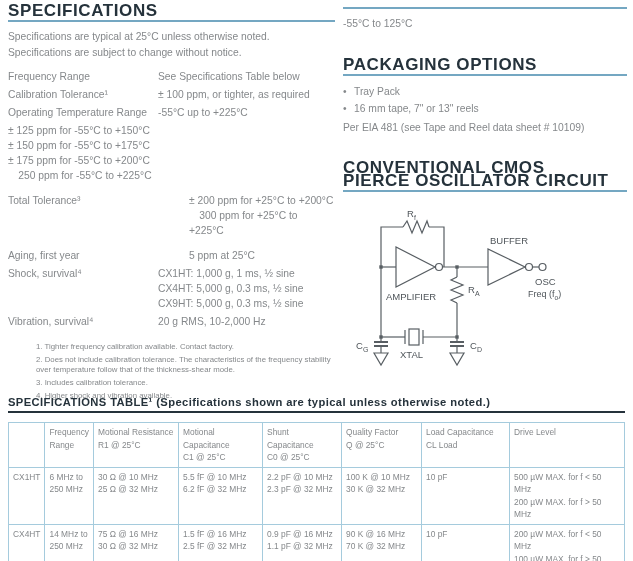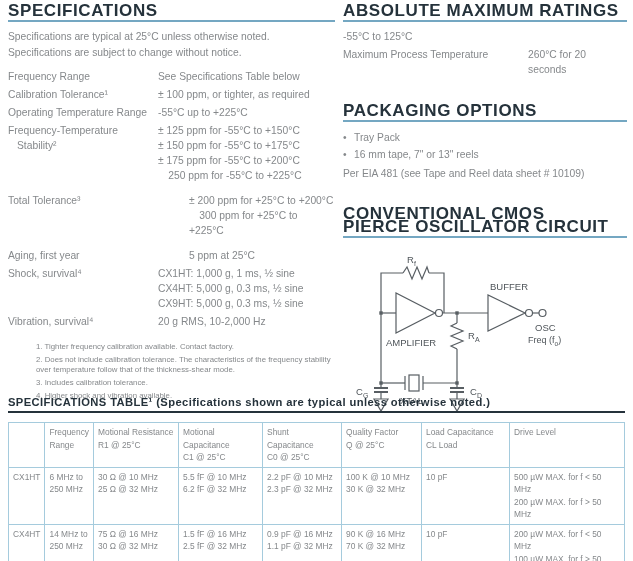--- a/index.html
+++ b/index.html
@@ -83,24 +83,20 @@
     <div class="spec-label">Calibration Tolerance¹</div>
     <div class="spec-values">± 100 ppm, or tighter, as required</div>
   </div>
 
   <div class="spec-row">
     <div class="spec-label">Operating Temperature Range</div>
     <div class="spec-values">-55°C up to +225°C</div>
   </div>
 
   <div class="spec-row">
-    <div class="spec-label">
-      <div>Frequency-Temperature</div>
-      <div class="l2">Stability²</div>
-    </div>
     <div class="spec-values">
       <div>± 125 ppm for -55°C to +150°C</div>
       <div>± 150 ppm for -55°C to +175°C</div>
       <div>± 175 ppm for -55°C to +200°C</div>
       <div>  250 ppm for -55°C to +225°C</div>
     </div>
   </div>
 
   <div class="spec-row gap">
     <div class="spec-label">Total Tolerance³</div>
@@ -133,28 +129,23 @@
     <div>1. Tighter frequency calibration available. Contact factory.</div>
     <div>2. Does not include calibration tolerance. The characteristics of the frequency stability over temperature follow that of the thickness-shear mode.</div>
     <div>3. Includes calibration tolerance.</div>
     <div>4. Higher shock and vibration available.</div>
   </div>
 </div>
 
 <div class="col-right">
 
   <div class="sec-block mt-abs">
-    <h2 class="sec">ABSOLUTE MAXIMUM RATINGS</h2>
     <div class="rule-blue"></div>
     <div class="am-row">
       <div>-55°C to 125°C</div>
-    </div>
-    <div class="am-row">
-      <div class="am-label">Maximum Process Temperature</div>
-      <div>260°C for 20 seconds</div>
     </div>
   </div>
 
   <div class="sec-block mt-pkg">
     <h2 class="sec">PACKAGING OPTIONS</h2>
     <div class="rule-blue"></div>
     <div class="pk-bullet">
       <span class="b">•</span>
       <span>Tray Pack</span>
     </div>

